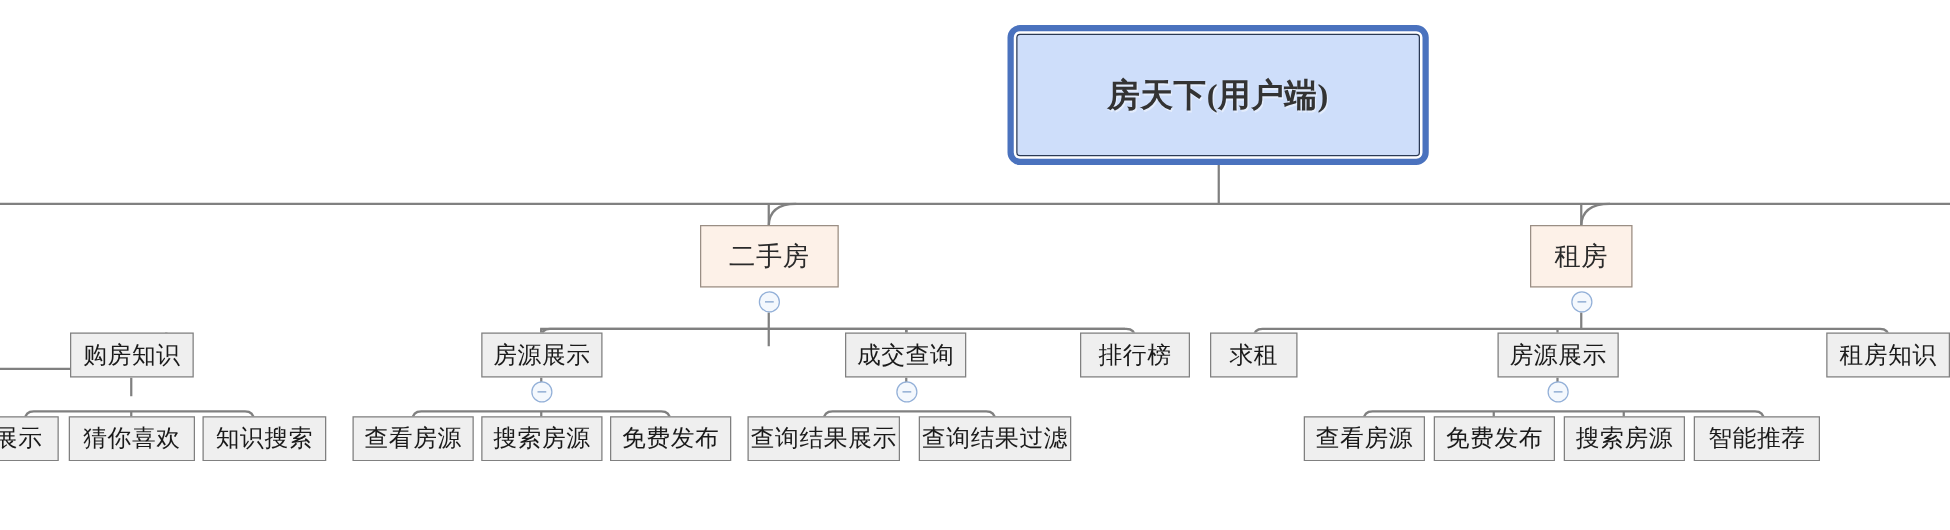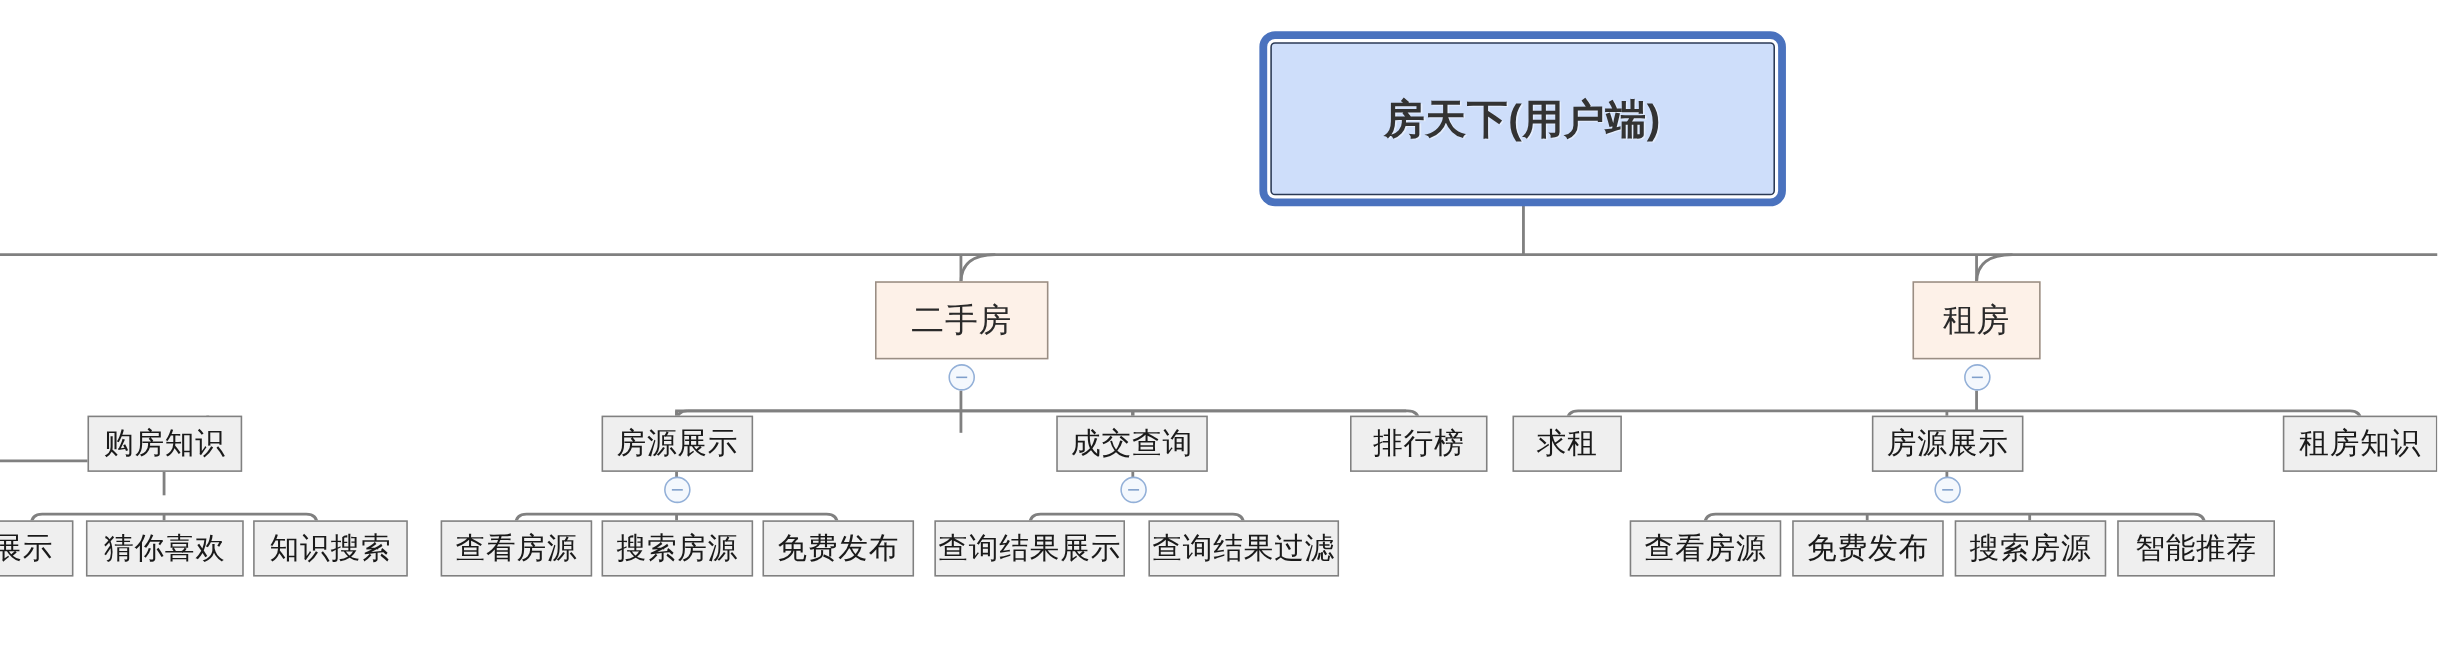--- a/index.html
+++ b/index.html
@@ -9,20 +9,21 @@
   }
   body {
     font-family: "Liberation Sans", "DejaVu Sans", sans-serif;
   }
   #canvas {
     position: relative;
     width: 1950px;
     height: 530px;
     background: #ffffff;
     overflow: hidden;
+    font-family: Liberation Serif, serif;
   }
   svg.edges {
     position: absolute;
     left: 0;
     top: 0;
     width: 1950px;
     height: 530px;
     pointer-events: none;
   }
 

